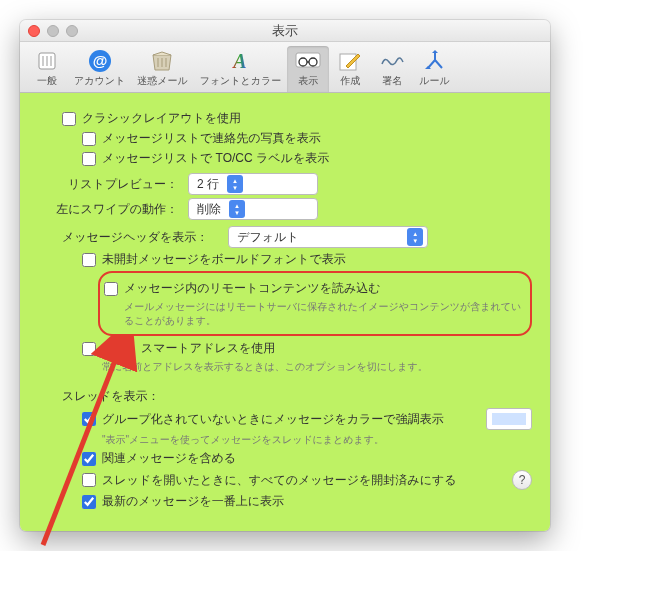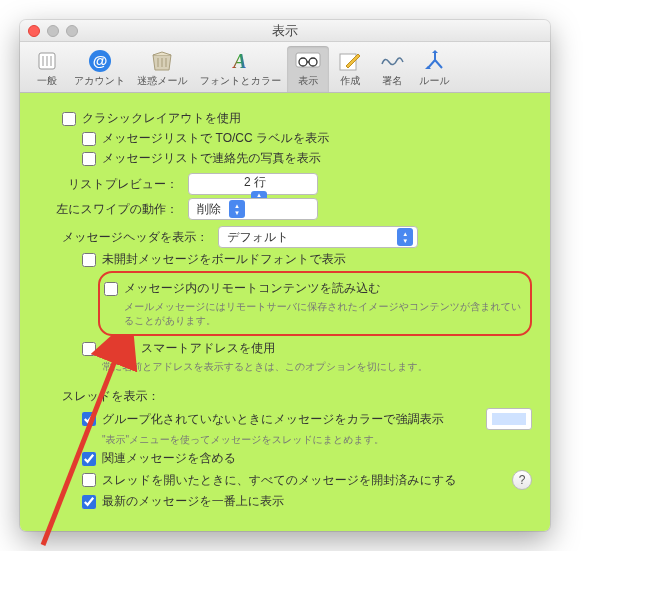--- a/index.html
+++ b/index.html
@@ -235,43 +235,43 @@
   </div>
 
   <div class="content">
 
     <div class="row indent1">
       <input type="checkbox" style="">
       <span>クラシックレイアウトを使用</span>
     </div>
     <div class="row indent2">
       <input type="checkbox" style="">
+      <span>メッセージリストで連絡先の写真を表示</span>
+    </div>
+    <div class="row indent2">
+      <input type="checkbox" style="">
       <span>メッセージリストで TO/CC ラベルを表示</span>
-    </div>
-    <div class="row indent2">
-      <input type="checkbox" style="">
-      <span>メッセージリストで連絡先の写真を表示</span>
     </div>
 
     <div class="row" style="margin-top:6px;">
       <div class="label-col">リストプレビュー：</div>
-      <div class="select" style="width:130px;flex-direction:column;">
+      <div class="select" style="width:130px;">
         <span>2 行</span>
         <div class="arrows"></div>
       </div>
     </div>
     <div class="row">
       <div class="label-col">左にスワイプの動作：</div>
       <div class="select" style="width:130px;">
         <span>削除</span>
         <div class="arrows"></div>
       </div>
     </div>
 
-    <div class="row" style="margin-top:6px;">
+    <div class="row" style="margin-top:6px;gap:10px;">
       <div class="header-label" style="padding-left:24px; width:auto; padding-right:10px;">メッセージヘッダを表示：</div>
       <div class="select" style="width:200px;">
         <span>デフォルト</span>
         <div style="flex:1"></div>
         <div class="arrows"></div>
       </div>
     </div>
 
     <div class="row indent2">
       <input type="checkbox" style="">

